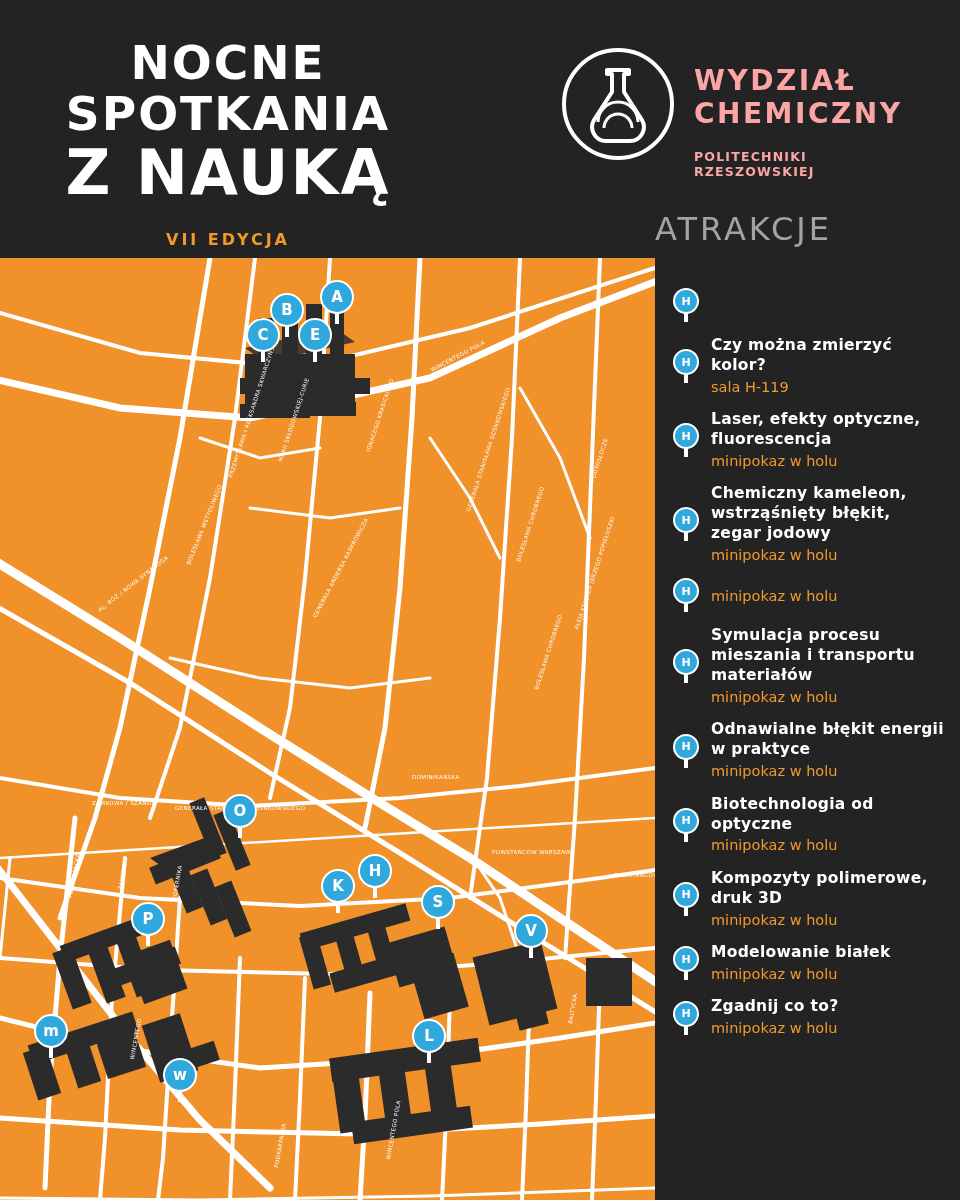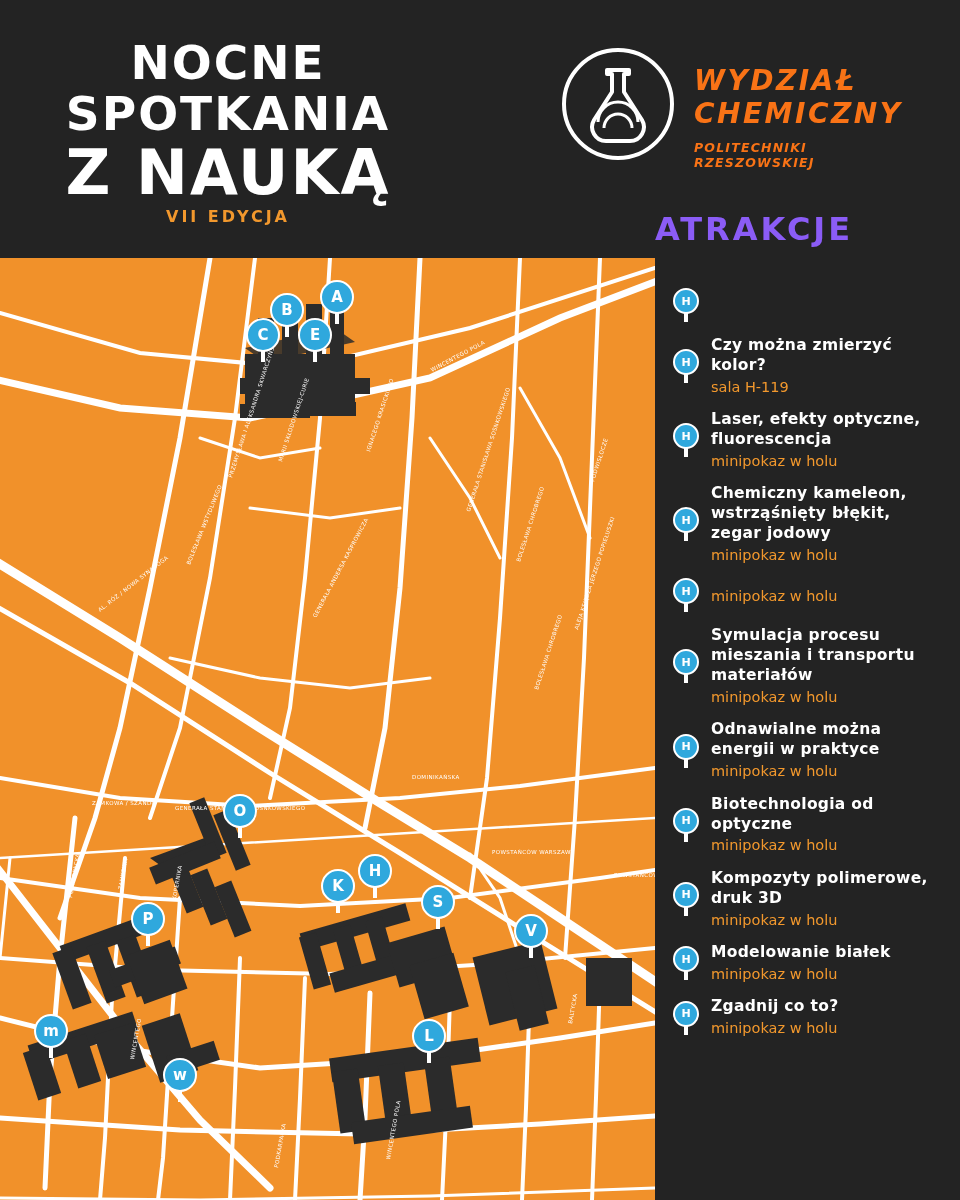--- a/index.html
+++ b/index.html
@@ -31,50 +31,49 @@
     font-family: "DejaVu Sans", sans-serif;
     font-weight: bold;
     letter-spacing: 2px;
     line-height: 1.08;
     text-transform: uppercase;
   }
   #logo-l1 { font-size: 47px; }
   #logo-l2 { font-size: 47px; }
   #logo-l3 { font-size: 62px; }
   #logo-edition {
-    margin-top: 1px;
+    margin-top: 24px;
     font-size: 16px;
     font-weight: bold;
     letter-spacing: 3px;
     color: #f2982d;
     text-align: center;
   }
 
   
   #faculty {
     position: absolute; left: 560px; top: 46px;
     width: 370px; height: 125px;
   }
   #flask-mark {
     position: absolute; left: 0; top: 0;
     width: 116px; height: 116px;
   }
   #faculty-text {
     position: absolute; left: 134px; top: 18px;
-    color: #f97316;
-    font-style: italic;
+    color: #fca5a5;
   }
   #fac-l1 { font-size: 28px; font-weight: bold; letter-spacing: 2.5px; }
   #fac-l2 { font-size: 28px; font-weight: bold; letter-spacing: 2.5px; margin-top: 0; }
-  #fac-l3 { font-size: 12.5px; font-weight: bold; letter-spacing: 1.2px; margin-top: 10px; }
+  #fac-l3 { font-size: 12.5px; font-weight: bold; letter-spacing: 1.2px; margin-top: 19px; }
 
   #attractions-title {
     position: absolute; left: 655px; top: 210px;
-    font-size: 32px; font-weight: bold; letter-spacing: 3px;
-    color: #8b5cf6;
+    font-size: 32px; font-weight: normal; letter-spacing: 3px;
+    color: #a3a3a3;
   }
 
   
   #map {
     position: absolute; left: 0; top: 258px;
     width: 655px; height: 942px;
     background: #f1912a;
     overflow: hidden;
   }
   #map svg { position: absolute; left: 0; top: 0; }
@@ -418,21 +417,21 @@
             <div class="att-title">Symulacja procesu mieszania i transportu materiałów</div>
             <div class="att-sub">minipokaz w holu</div>
           </div>
         </div>
         <div class="attraction">
           <div class="mini-pin">
             <div class="ms"></div>
             <div class="mb">H</div>
           </div>
           <div class="att-text">
-            <div class="att-title">Odnawialne można energii w praktyce</div>
+            <div class="att-title">Odnawialne błękit energii w praktyce</div>
             <div class="att-sub">minipokaz w holu</div>
           </div>
         </div>
         <div class="attraction">
           <div class="mini-pin">
             <div class="ms"></div>
             <div class="mb">H</div>
           </div>
           <div class="att-text">
             <div class="att-title">Biotechnologia od optyczne</div>

